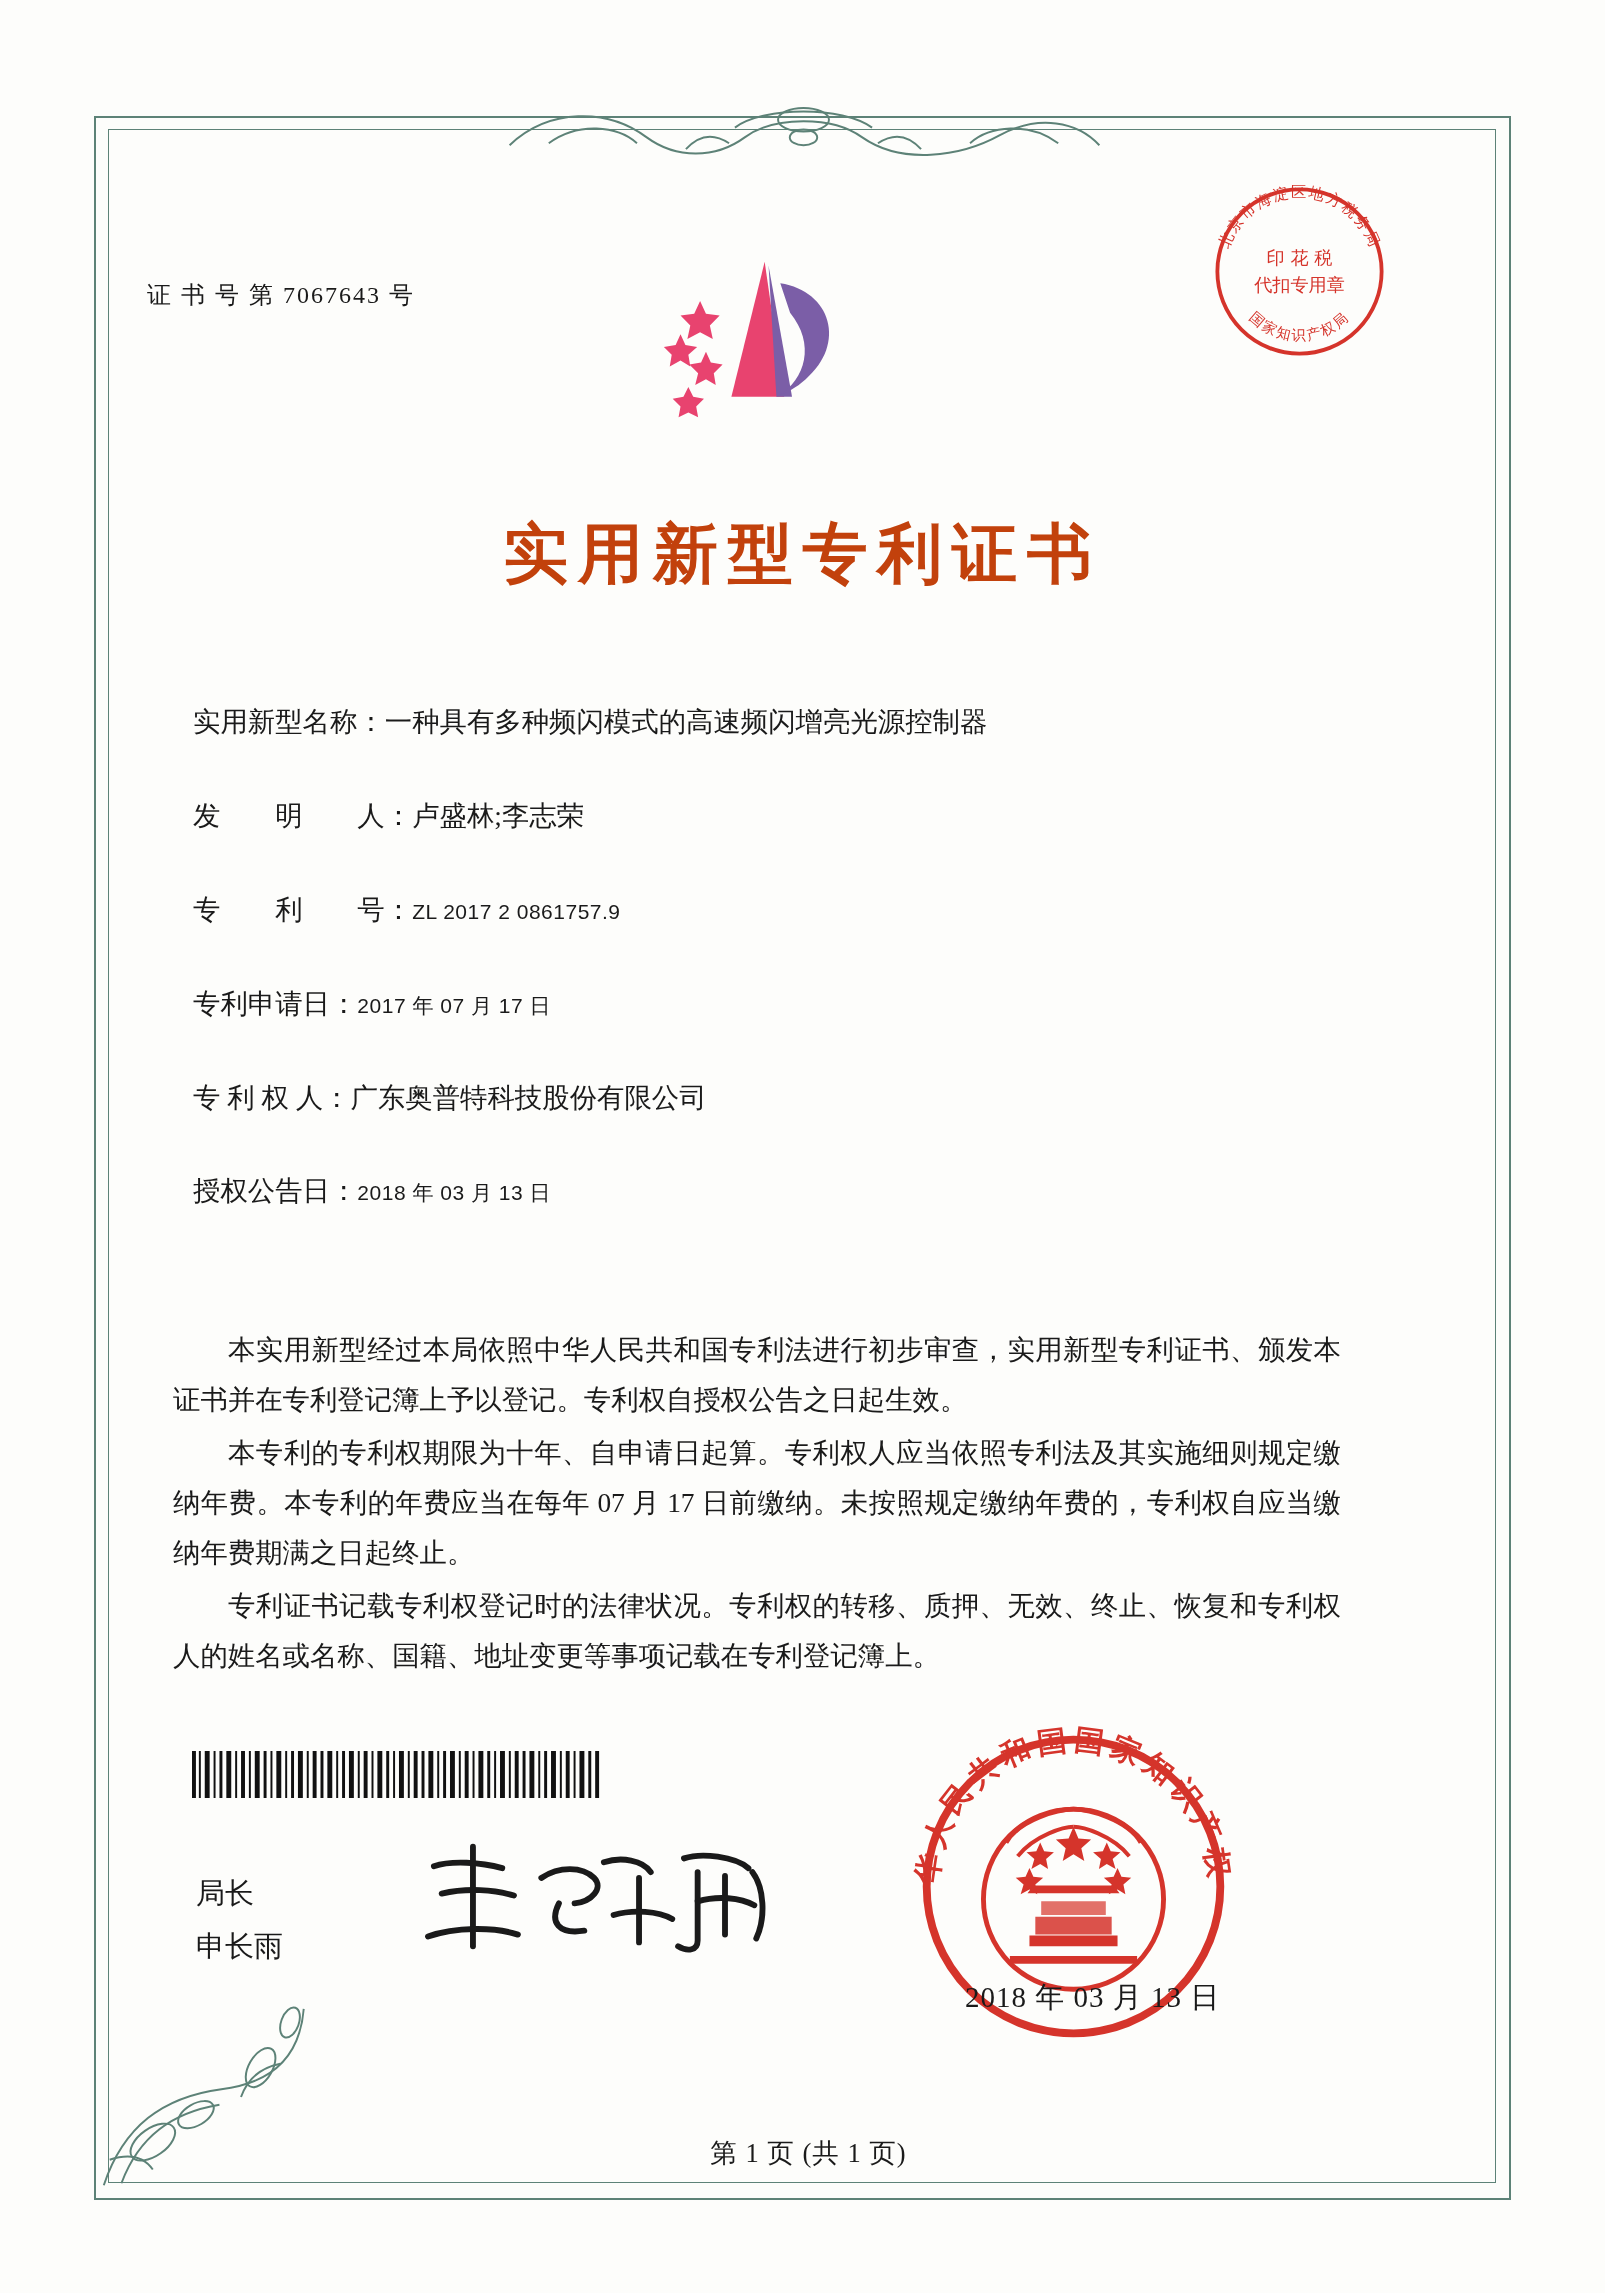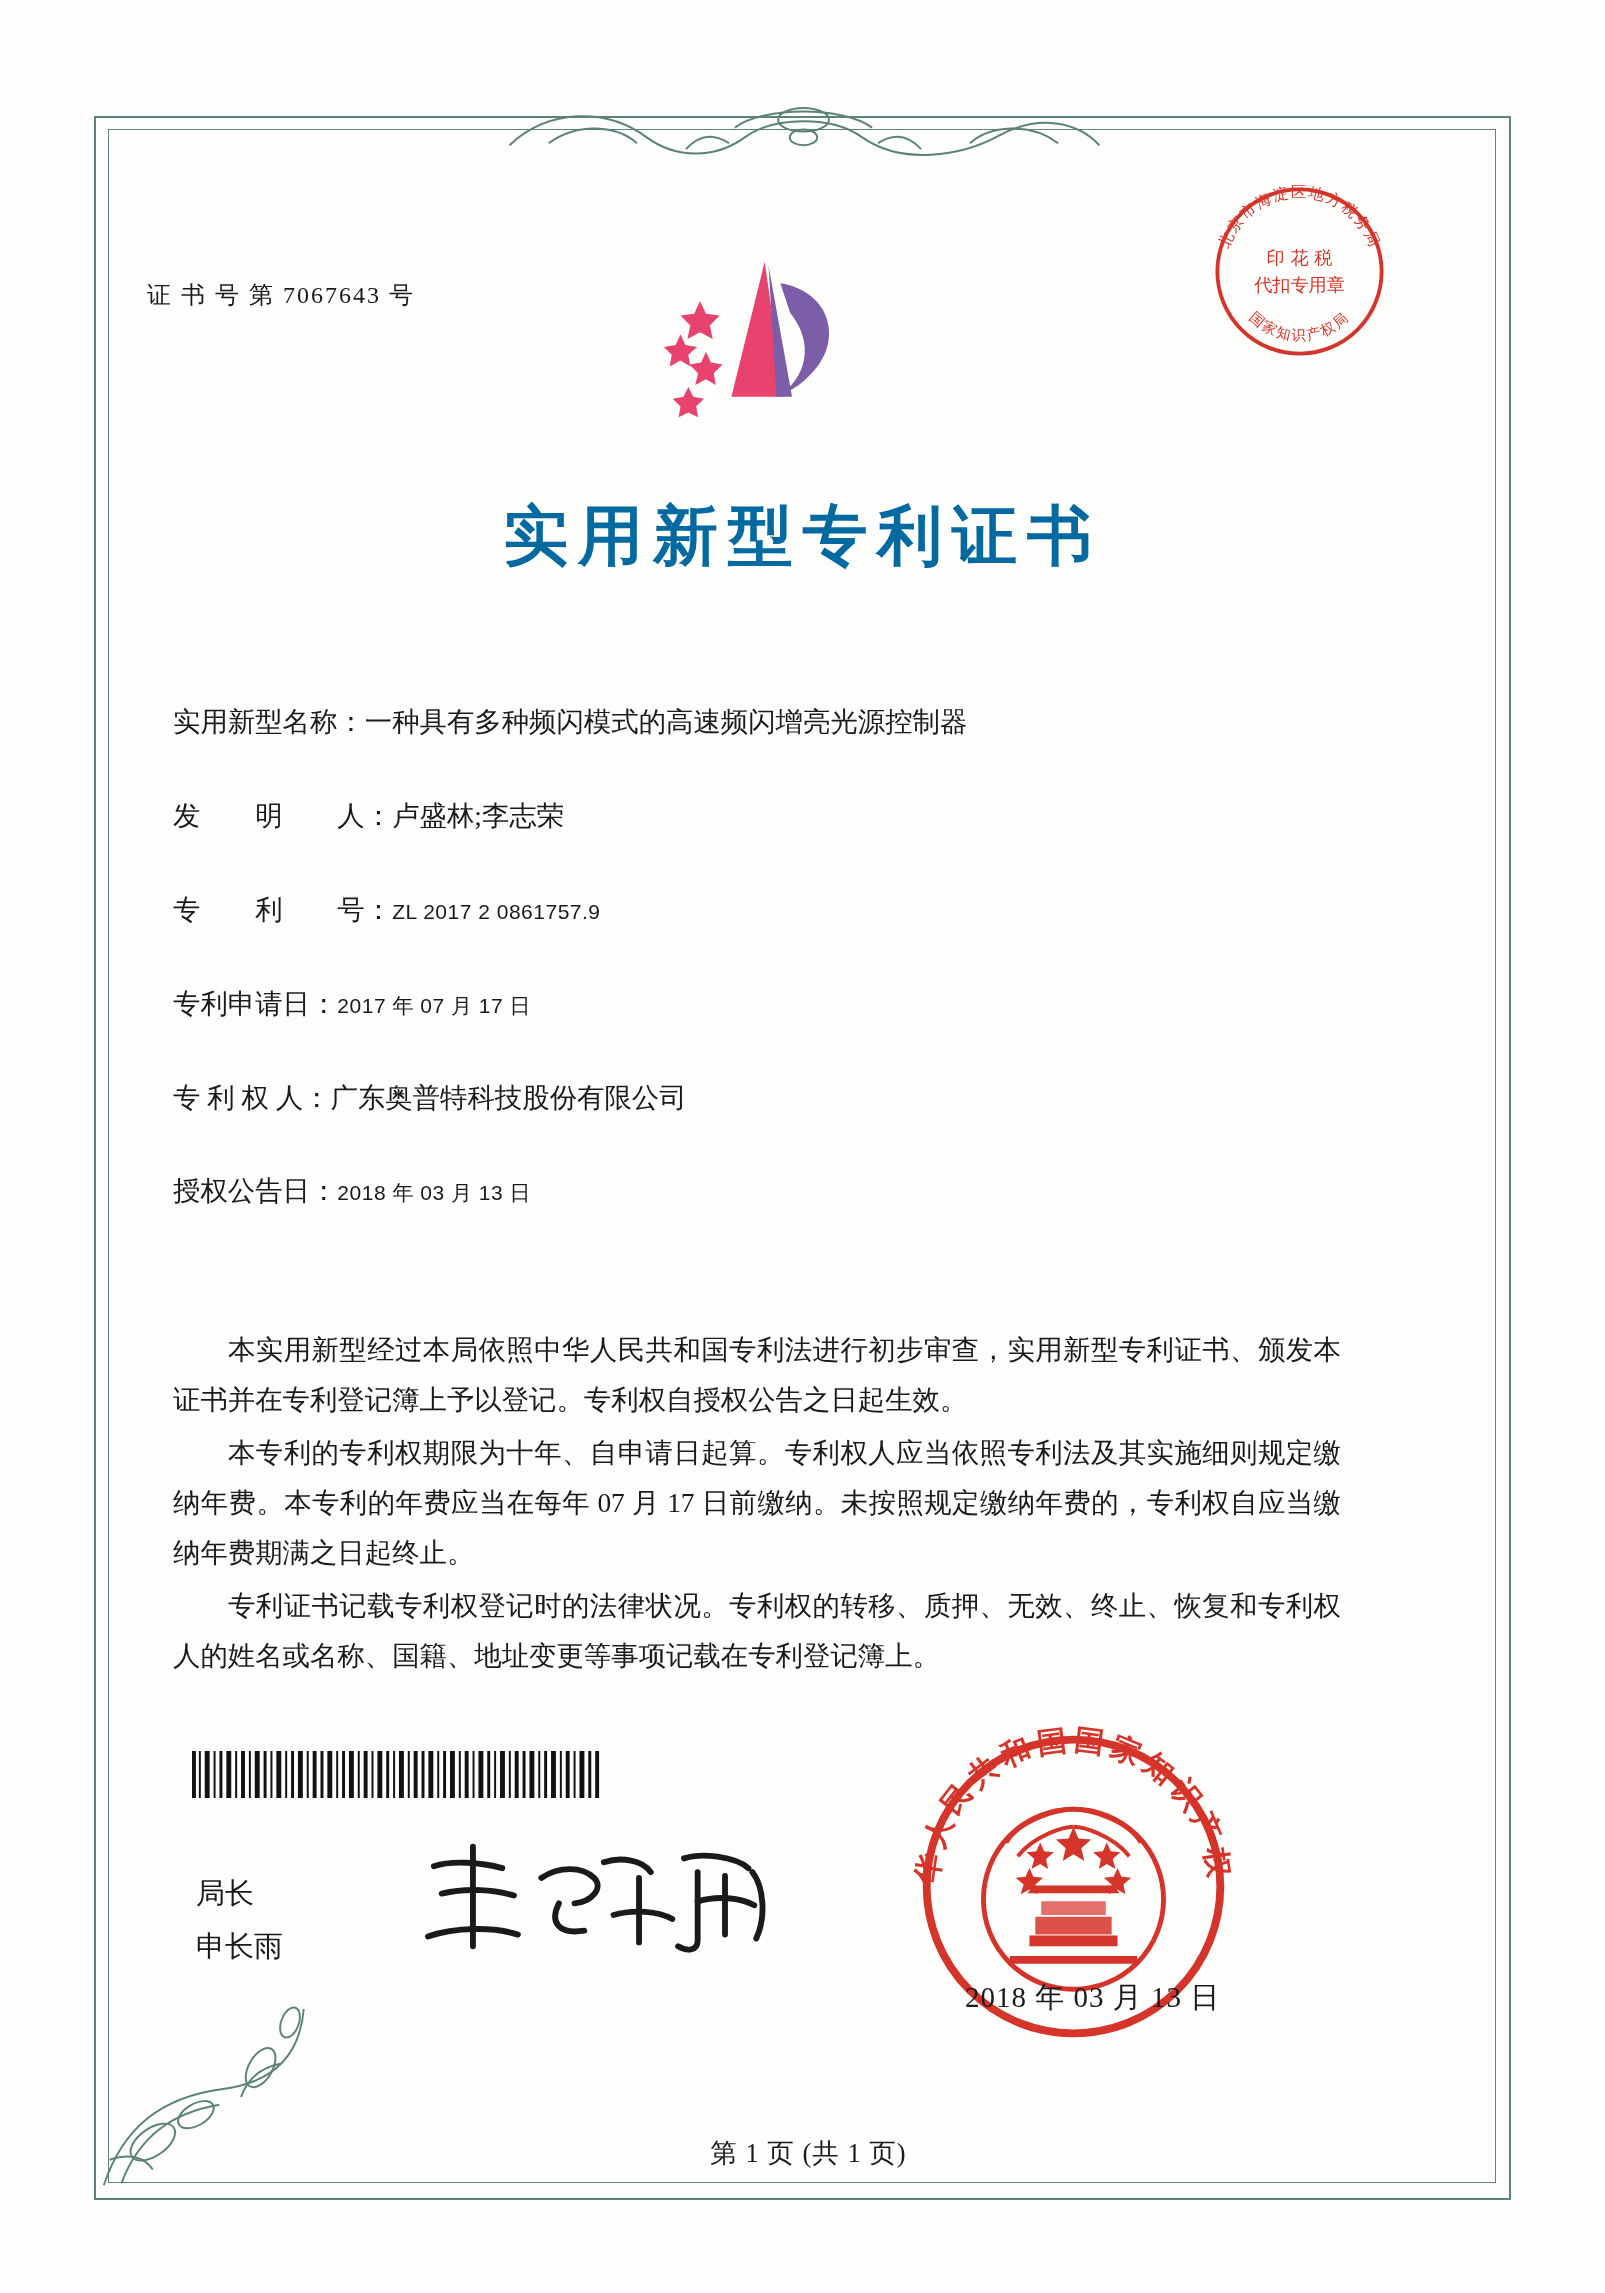--- a/index.html
+++ b/index.html
@@ -73,41 +73,42 @@
     top: 176px;
     width: 191px;
     height: 191px;
   }
 
   
   .doc-title {
     position: absolute;
     left: 0;
     right: 0;
-    top: 492px;
+    top: 510px;
     text-align: center;
     font-family: "DejaVu Serif", serif;
     font-weight: bold;
     font-size: 65px;
     letter-spacing: 9.8px;
-    color: #0369a1;
+    color: #c2410c;
   }
 
   
   .fields {
     position: absolute;
     left: 173px;
     top: 706px;
     width: 1235px;
   }
   .field-row {
     font-size: 27.4px;
     line-height: 1.2;
     margin-bottom: 61px;
     white-space: nowrap;
+    margin-left: 20px;
   }
   .field-label {
     display: inline-block;
   }
   .field-value {
     display: inline-block;
   }
   .mono-val {
     font-family: Liberation Sans, sans-serif;
     font-size: 21px;

